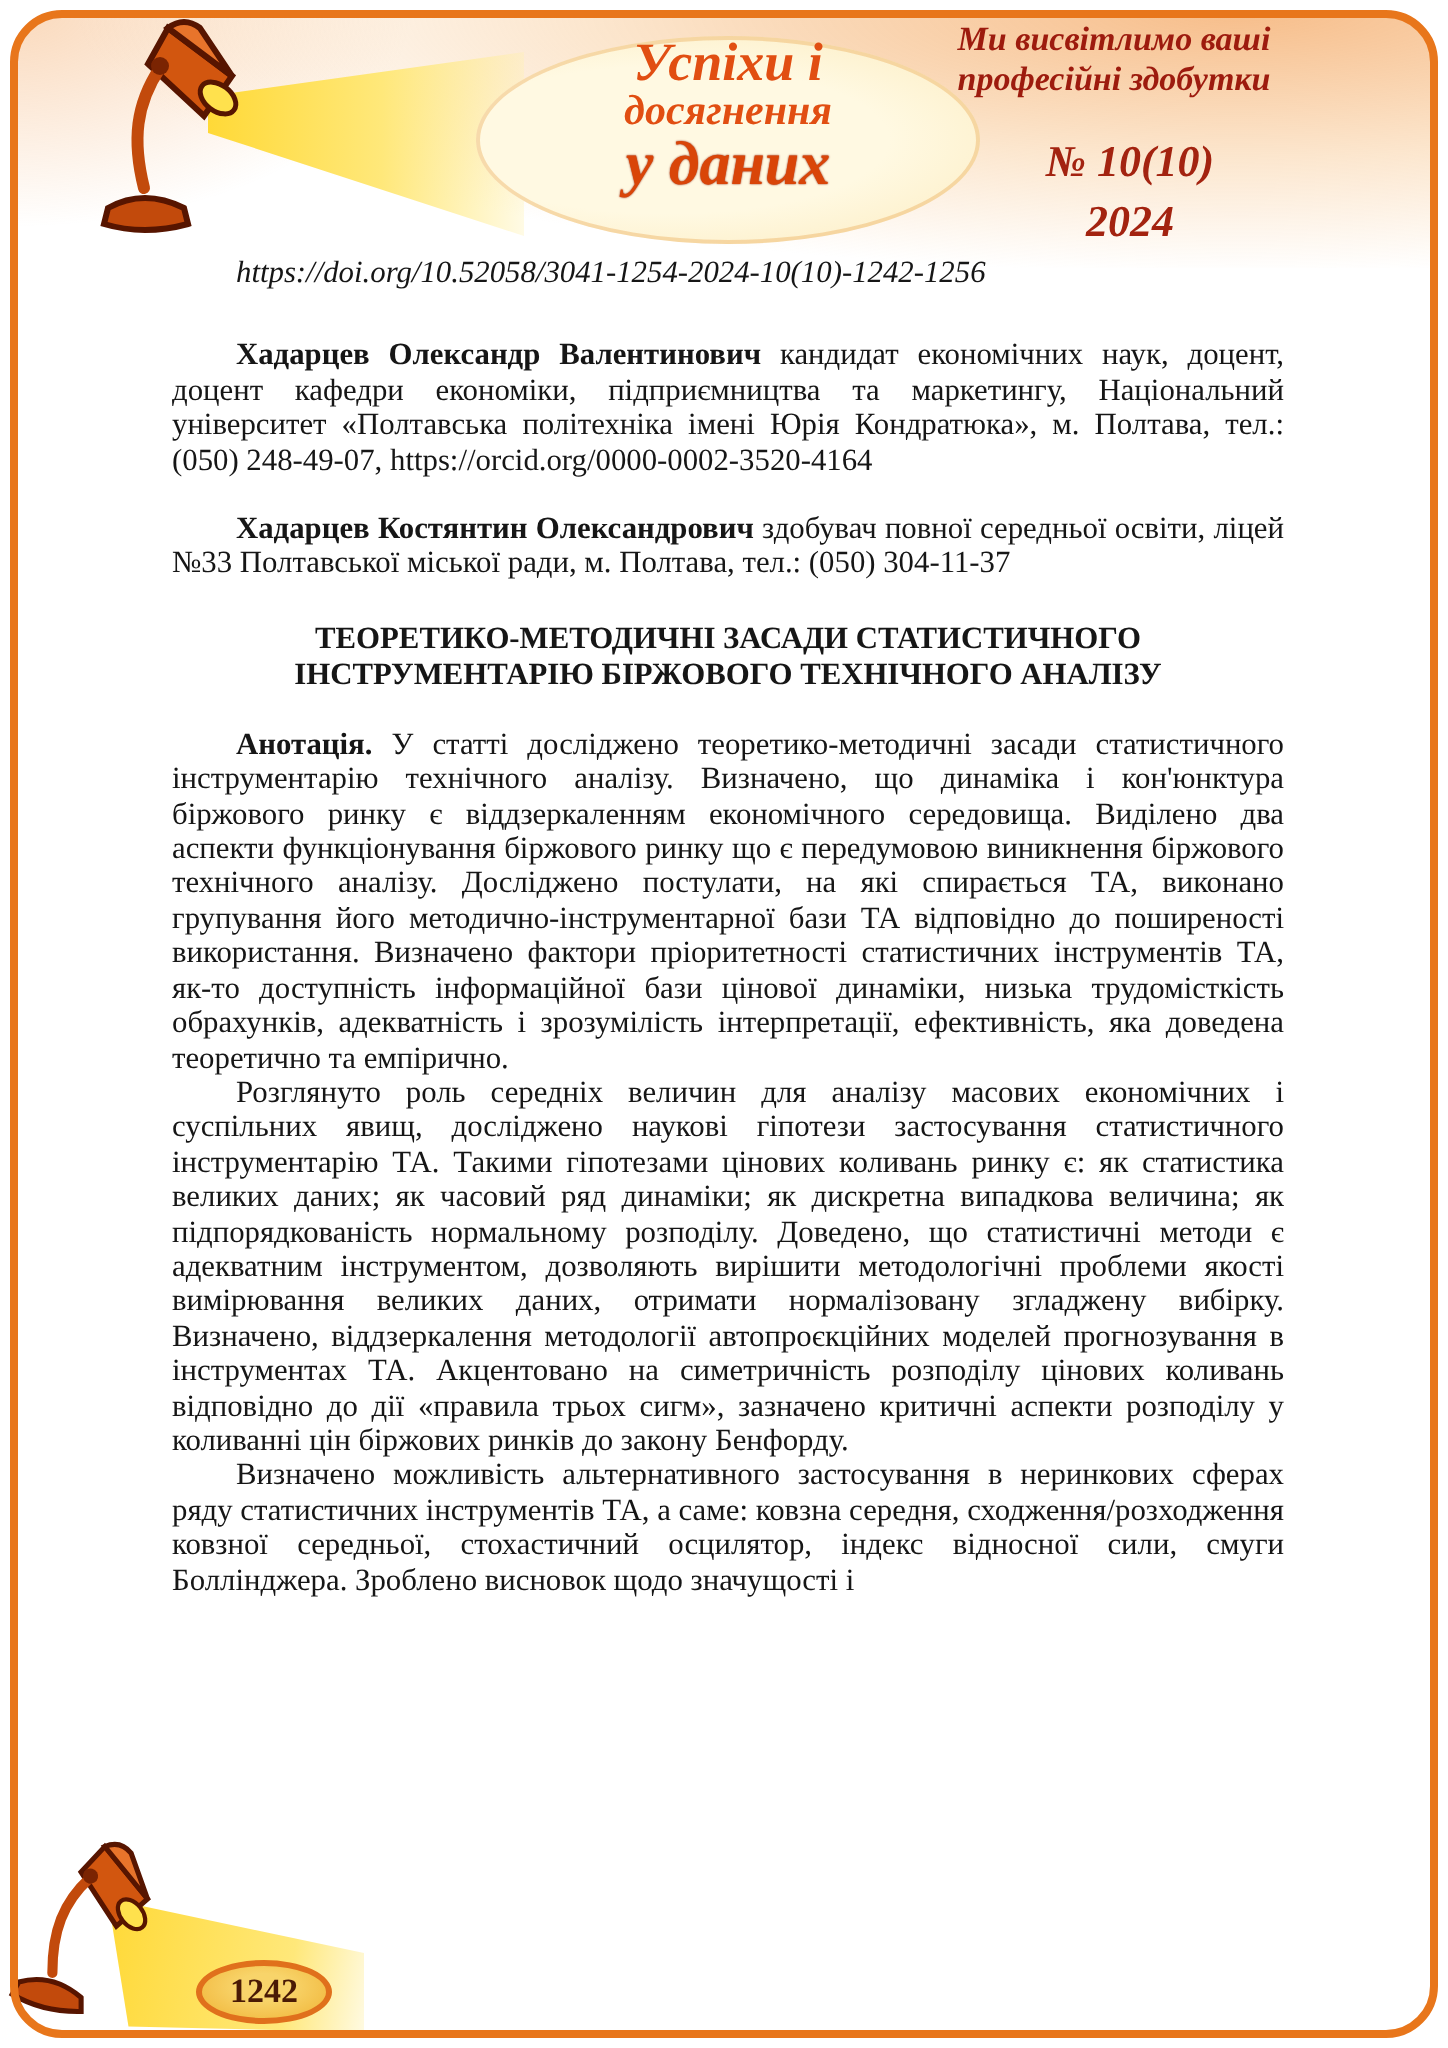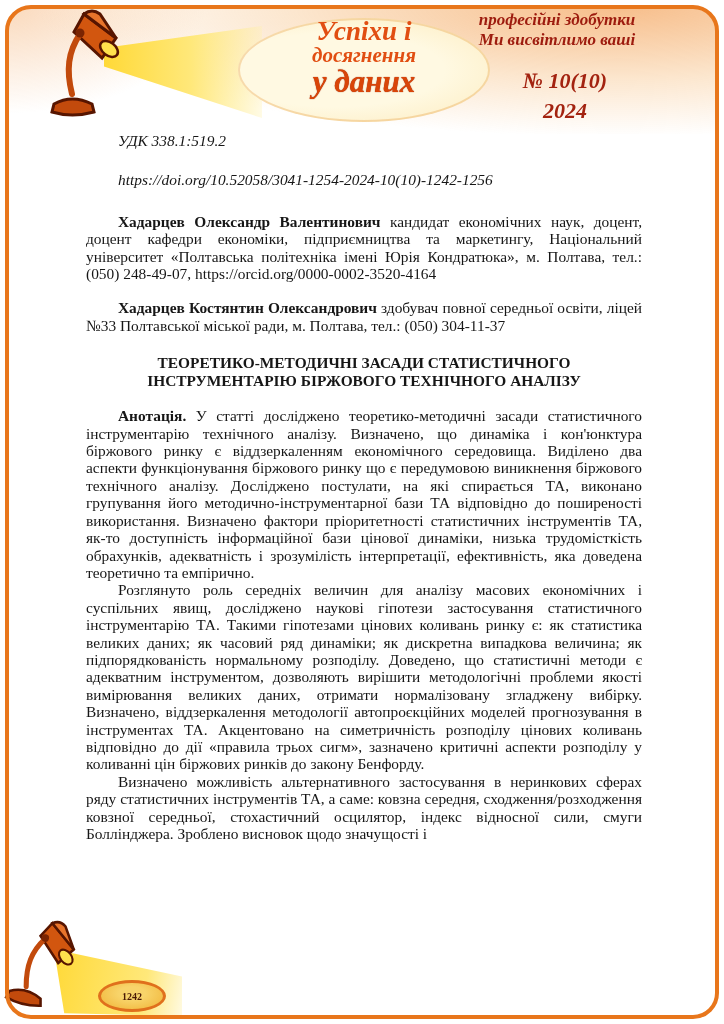--- a/index.html
+++ b/index.html
@@ -71,21 +71,21 @@
     font-weight:bold;text-align:center;text-indent:0 !important;
     margin:20px 28px 17px 28px !important;line-height:18px;
   }
   .link{color:#161616;text-decoration:none;cursor:pointer;}
   .page-badge{
     position:absolute;left:98px;bottom:12px;width:62px;height:26px;
     border-radius:50%;
     background:radial-gradient(ellipse at 50% 40%, #F8D46A 30%, #F0B335 100%);
     border:3px solid #E0701C;
     display:flex;align-items:center;justify-content:center;
-    font-weight:bold;font-size:10px;color:#4A1A05;z-index:6;margin-top:44px;
+    font-weight:bold;font-size:17px;color:#4A1A05;z-index:6;margin-top:44px;
   }
 </style>
 </head>
 <body>
 
 <div>
 
   <div class="header-glow"></div>
 
   <div class="beam beam-top"></div>
@@ -99,31 +99,30 @@
     <path d="M8 96 Q26 86 46 96 L48 104 Q26 110 6 104 Z" fill="#C24A0C" stroke="#571500" stroke-width="3"></path>
   </svg>
 
   <div class="logo-oval">
     <span class="logo-l1">Успіхи і</span>
     <span class="logo-l2">досягнення</span>
     <span class="logo-l3">у даних</span>
   </div>
 
   <div class="tagline">
+    <span>Ми висвітлимо ваші</span>
     <span>професійні здобутки</span>
-    <span>Ми висвітлимо ваші</span>
   </div>
 
   <div class="issue">
     <span>№ 10(10)</span>
     <span>2024</span>
   </div>
 
   <div class="content">
-    <p class="udc">УДК 338.1:519.2</p>
 
     <p class="doi"><span class="link">https://doi.org/10.52058/3041-1254-2024-10(10)-1242-1256</span></p>
 
     <p class="author"><b>Хадарцев Олександр Валентинович</b><span> кандидат економічних наук, доцент, доцент кафедри економіки, підприємництва та маркетингу, Національний університет «Полтавська політехніка імені Юрія Кондратюка», м. Полтава, тел.: (050) 248-49-07, </span><span class="link">https://orcid.org/0000-0002-3520-4164</span></p>
 
     <p class="author author-last"><b>Хадарцев Костянтин Олександрович</b><span> здобувач повної середньої освіти, ліцей №33 Полтавської міської ради, м. Полтава, тел.: (050) 304-11-37</span></p>
 
     <p class="title">ТЕОРЕТИКО-МЕТОДИЧНІ ЗАСАДИ СТАТИСТИЧНОГО ІНСТРУМЕНТАРІЮ БІРЖОВОГО ТЕХНІЧНОГО АНАЛІЗУ</p>
 
     <p><b>Анотація.</b><span> У статті досліджено теоретико-методичні засади статистичного інструментарію технічного аналізу. Визначено, що динаміка і кон'юнктура біржового ринку є віддзеркаленням економічного середовища. Виділено два аспекти функціонування біржового ринку що є передумовою виникнення біржового технічного аналізу. Досліджено постулати, на які спирається ТА, виконано групування його методично-інструментарної бази ТА відповідно до поширеності використання. Визначено фактори пріоритетності статистичних інструментів ТА, як-то доступність інформаційної бази цінової динаміки, низька трудомісткість обрахунків, адекватність і зрозумілість інтерпретації, ефективність, яка доведена теоретично та емпірично.</span></p>

